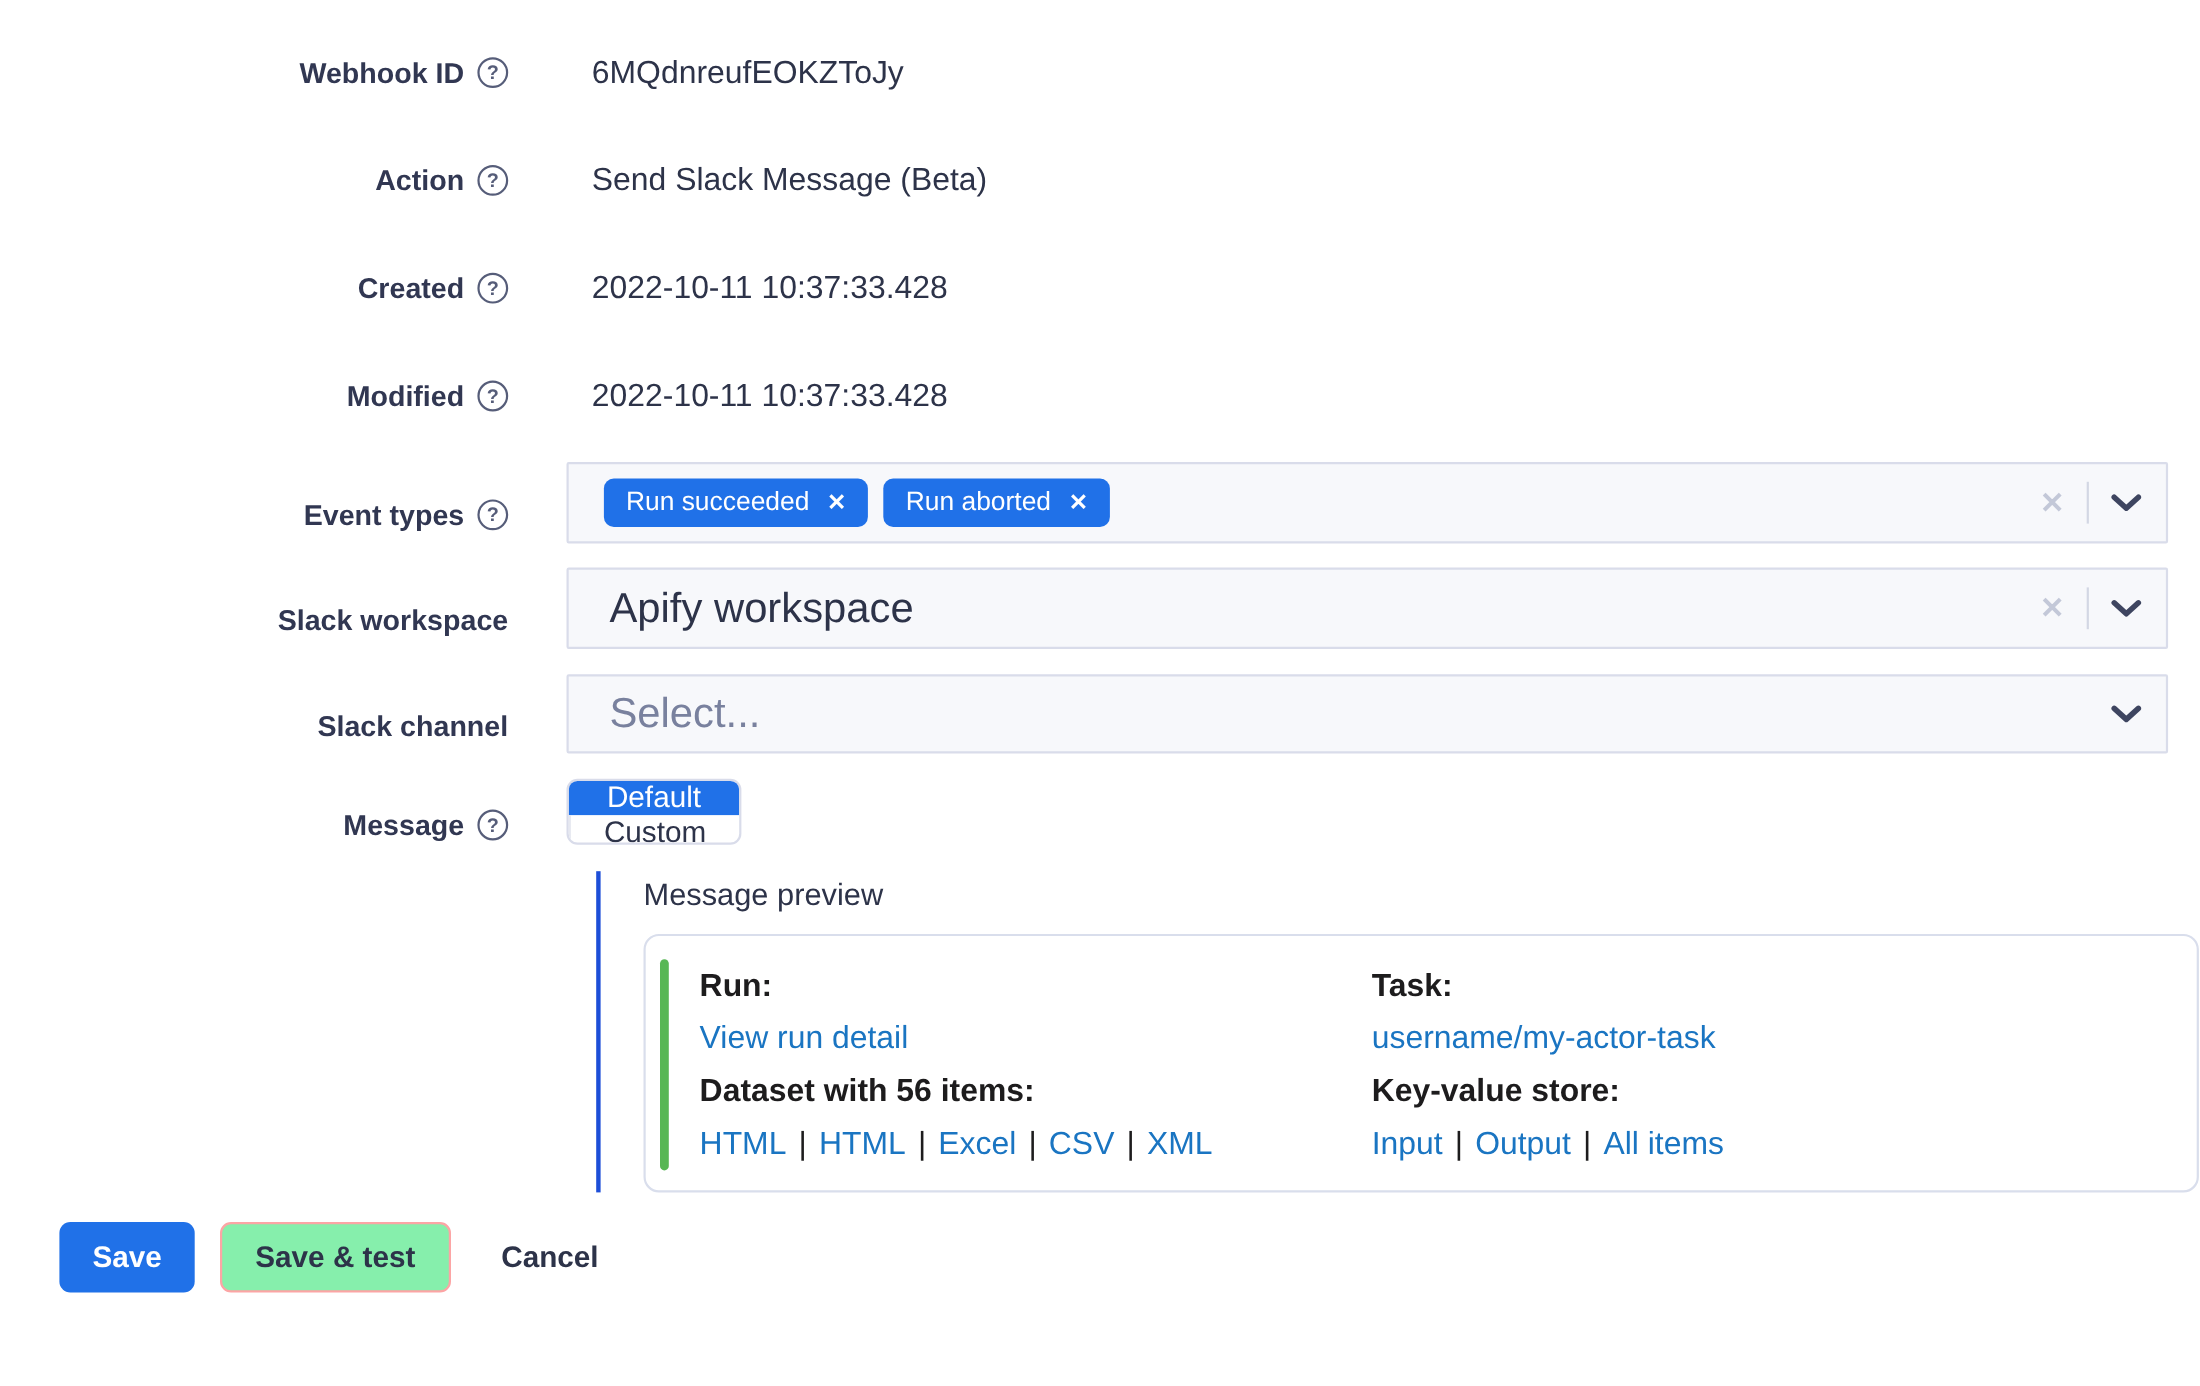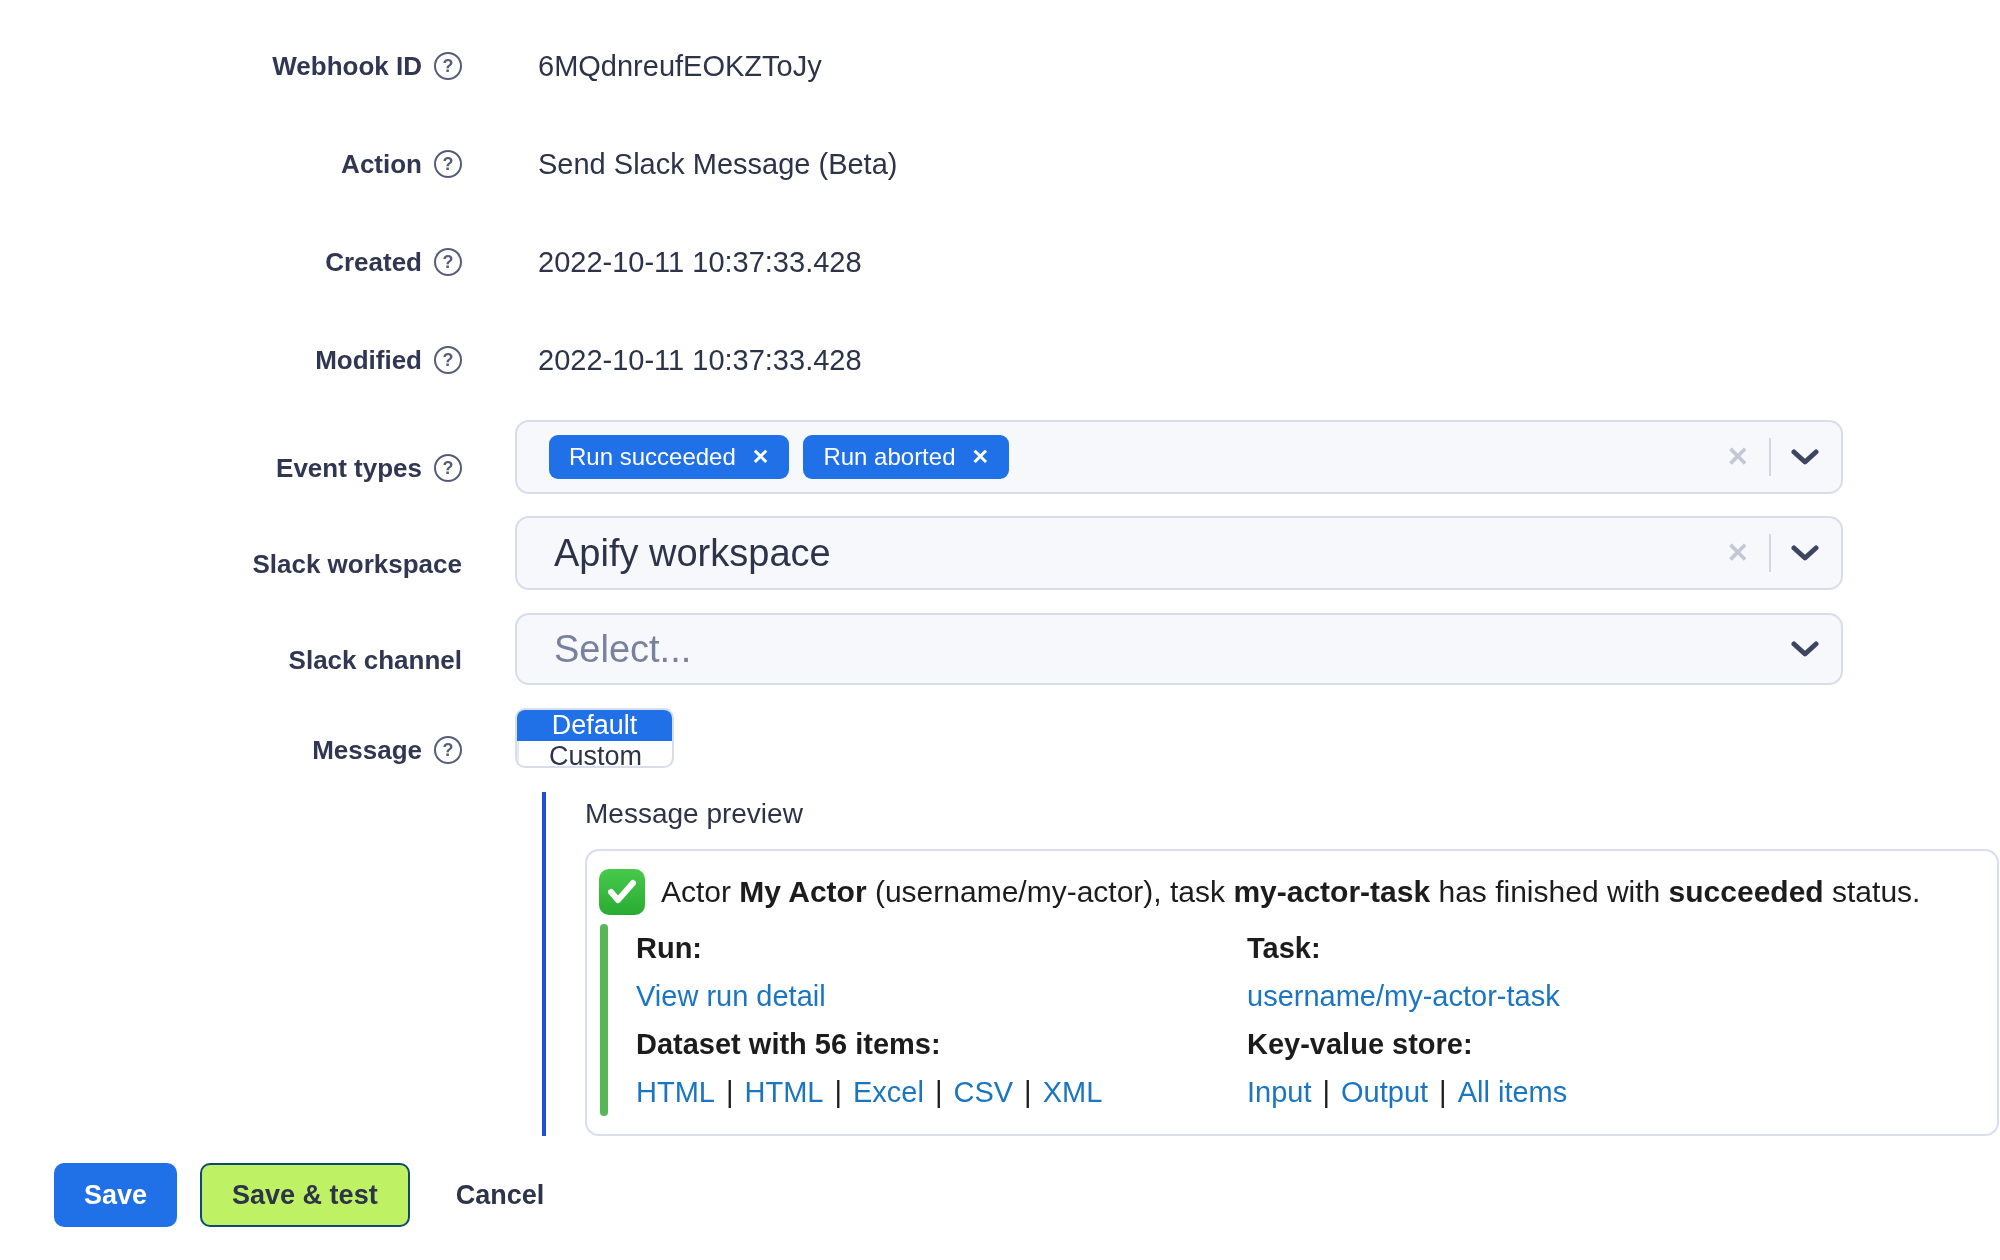--- a/index.html
+++ b/index.html
@@ -14,22 +14,22 @@
   .label { font-size:26px; font-weight:700; color:#313752; white-space:nowrap; }
   .help { width:28px; height:28px; border:2px solid #565d79; border-radius:50%; color:#565d79;
           font-size:18px; font-weight:700; display:flex; align-items:center; justify-content:center; flex:none; }
   .control-cell { margin-left:53px; width:1456px; display:flex; align-items:center; }
 
   .r-text { height:40px; margin-bottom:58px; }
   .r-text.last { margin-bottom:40px; }
   .value { font-size:29px; padding-left:23px; color:#2d3349; }
 
   
-  .selectbox { position:relative; width:1328px; background:#f7f8fb; border:2px solid #d9dcea;
-               border-radius:14px; display:flex; align-items:center; padding:0 150px 0 32px; }
+  .selectbox { position:relative; width:1456px; background:#f7f8fb; border:2px solid #d9dcea;
+               border-radius:2px; display:flex; align-items:center; padding:0 150px 0 32px; }
   .h74 { height:74px; margin-bottom:22px; }
   .h74b { height:74px; margin-bottom:23px; }
   .h72 { height:72px; margin-bottom:23px; }
   .sel-text { font-size:38px; padding-left:5px; }
   .placeholder { color:#79819e; }
   .right-controls { position:absolute; right:0; top:0; height:100%; display:flex; align-items:center; padding-right:22px; }
   .clear-x { color:#c3c8d8; font-size:27px; font-weight:700; cursor:pointer; }
   .vline { width:2px; height:38px; background:#d3d7e4; margin:0 20px; }
   .chev { display:flex; align-items:center; }
 
@@ -62,21 +62,21 @@
   .att-grid { display:grid; grid-template-columns:611px auto; margin-left:28px; font-size:29px; line-height:48px; }
   .att-col { }
   .b { font-weight:700; }
   .lnk { color:#1a75c2; cursor:pointer; }
   .sep { color:#1d1c1d; margin:0 11px; }
 
   
   .footer { display:flex; align-items:center; margin:27px 0 0 27px; }
   .btn { height:64px; display:flex; align-items:center; border-radius:10px; font-size:27px; font-weight:700; cursor:pointer;text-align:right; }
   .btn-primary { background:#2071e8; color:#ffffff; padding:0 30px; }
-  .btn-secondary { background:#bef264; color:#2d3349; border:2px solid #0c4a6e; padding:0 30px; margin-left:23px; }
+  .btn-secondary { background:#86efac; color:#2d3349; border:2px solid #fca5a5; padding:0 30px; margin-left:23px; }
   .btn-text { color:#2d3349; padding:0 30px; margin-left:16px; }
 </style>
 </head>
 <body>
 
 <div class="page">
 
   <div class="row r-text">
     <div class="label-cell">
       <span class="label">Webhook ID</span>
@@ -195,30 +195,20 @@
         <span class="seg active">Default</span>
         <span class="seg inactive">Custom</span>
       </div>
     </div>
   </div>
 
   <div class="preview-section">
     <div class="preview-title">Message preview</div>
 
     <div class="card">
-      <div class="line1">
-        <span class="emoji">
-          <svg width="32" height="26" viewBox="0 0 32 26">
-              <polyline points="5,13 12,21 27,4" fill="none" stroke="#ffffff" stroke-width="6" stroke-linecap="round" stroke-linejoin="round"></polyline>
-            </svg>
-        </span>
-        <span>
-          <span>Actor </span><b>My Actor</b><span> (username/my-actor), task </span><b>my-actor-task</b><span> has finished with </span><b>succeeded</b><span> status.</span>
-        </span>
-      </div>
 
       <div class="attachment">
         <div class="greenbar"></div>
         <div class="att-grid">
           <div class="att-col">
             <div class="b">Run:</div>
             <div><span class="lnk">View run detail</span></div>
             <div class="b">Dataset with 56 items:</div>
             <div>
               <span class="lnk">HTML</span><span class="sep">|</span><span class="lnk">HTML</span><span class="sep">|</span><span class="lnk">Excel</span><span class="sep">|</span><span class="lnk">CSV</span><span class="sep">|</span><span class="lnk">XML</span>

